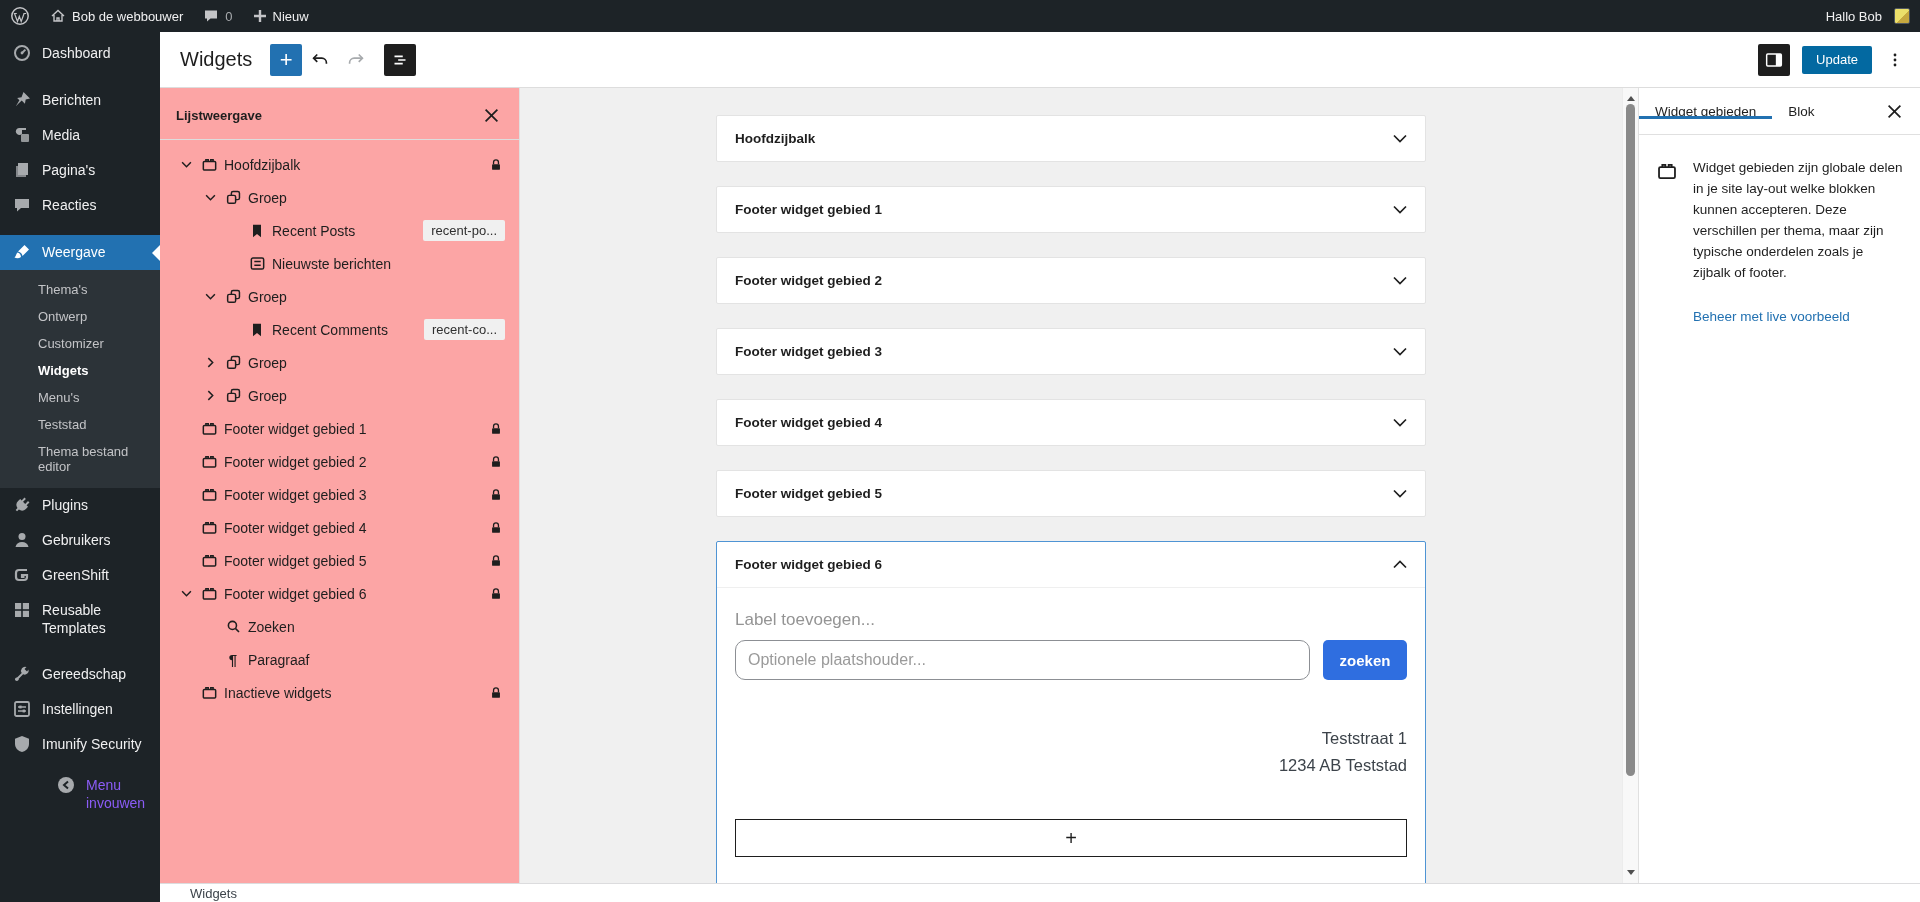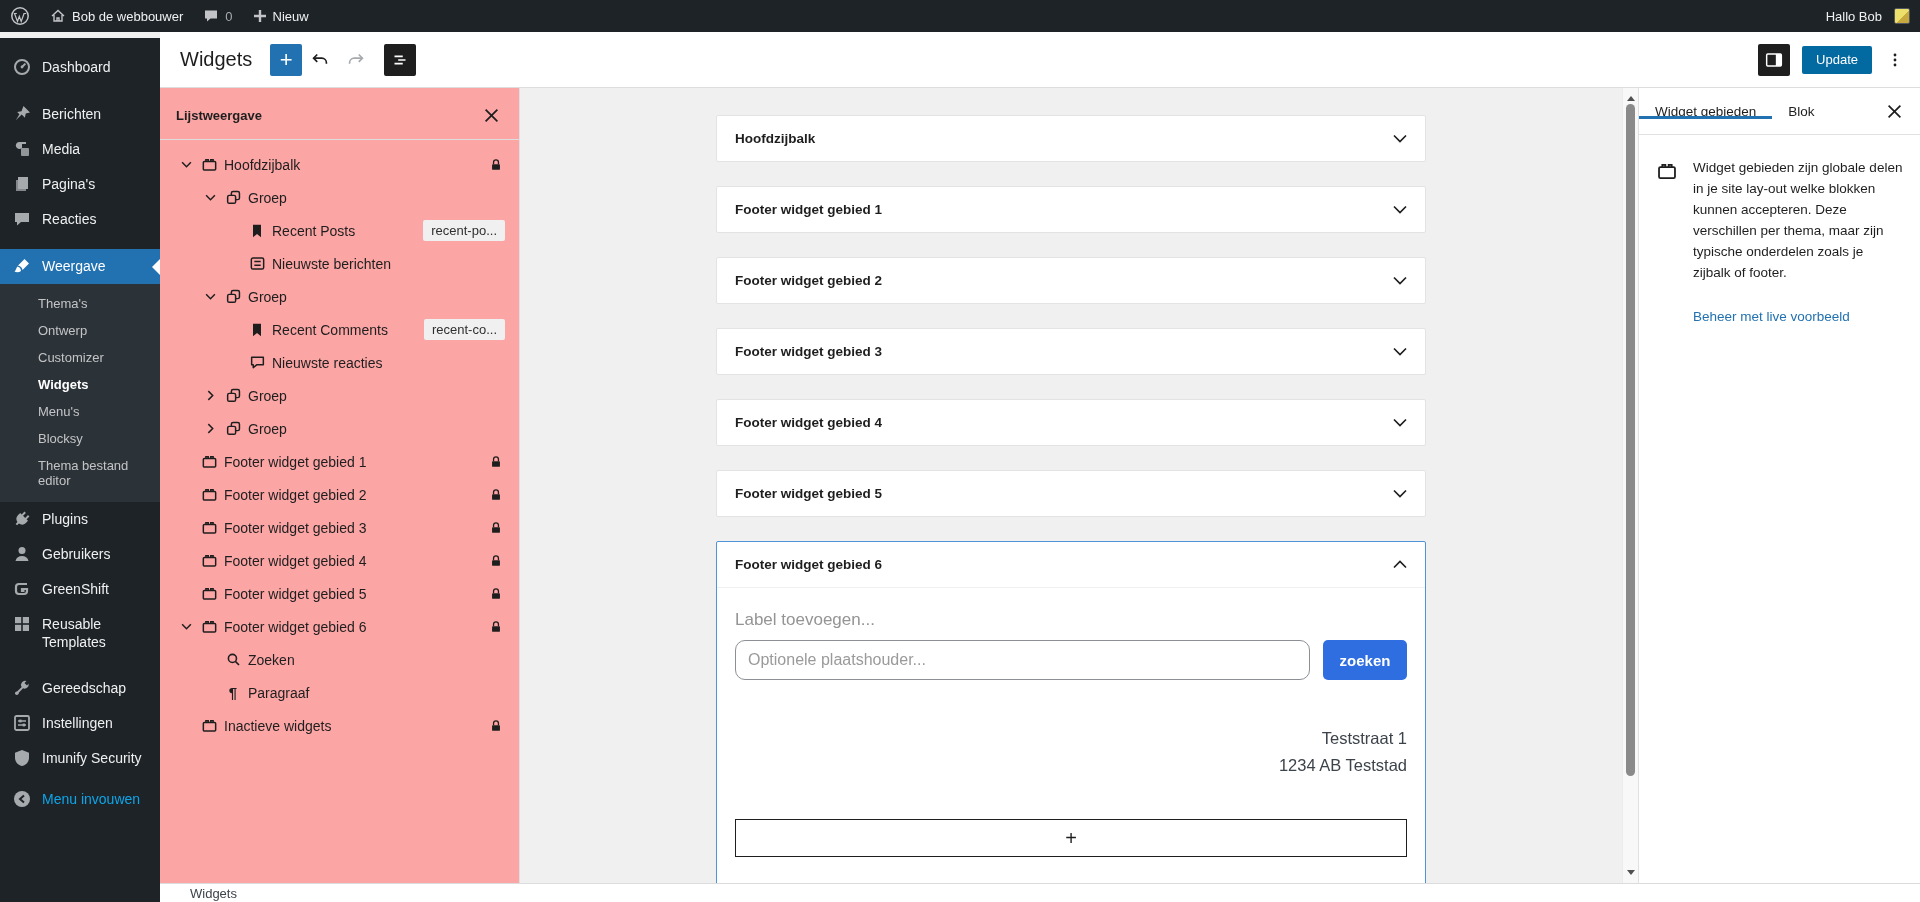--- a/index.html
+++ b/index.html
@@ -12,34 +12,34 @@
   .adminbar { position:absolute; top:0; left:0; width:1920px; height:32px;
     background:#1d2327; color:#c3c4c7; display:flex; align-items:center;
     font-size:13px; z-index:60; }
   .ab-item { display:flex; align-items:center; gap:6px; padding:0 10px; height:32px; color:#f0f0f1; cursor:pointer; }
   .ab-item .sub { color:#a7aaad; }
   .ab-right { margin-left:auto; display:flex; align-items:flex-start; }
   .avatar { width:16px; height:16px; margin-left:6px; border-radius:2px;
     background:linear-gradient(135deg,#ece06a 0 55%, #c7a93f 55%); border:1px solid #50575e; }
 
   
-  .adminmenu { position:absolute; top:38px; left:0; width:160px; bottom:0;
+  .adminmenu { position:absolute; top:24px; left:0; width:160px; bottom:0;
     background:#1d2327; color:#f0f0f1; font-size:14px; padding-top:12px; }
   .m-item { display:flex; align-items:flex-start; gap:10px; padding:8px 6px 8px 12px;
     line-height:18px; cursor:pointer; }
   .m-item .ico { width:20px; height:20px; color:#a7aaad; margin-top:-1px; }
   .m-sep { height:12px; }
   .m-item.active { background:#2271b1; color:#fff; position:relative; }
   .m-item.active .ico { color:#fff; }
   .m-item.active::after { content:""; position:absolute; right:0; top:50%;
     margin-top:-8px; border:8px solid transparent; border-right-color:#fff; }
   .submenu { background:#2c3338; padding:6px 0 8px; }
   .s-item { padding:6px 12px 6px 38px; font-size:13px; color:#c3c4c7; cursor:pointer; }
   .s-item.current { color:#fff; font-weight:bold; }
-  .collapse-item { margin-top:6px; color:#0ea5e9; }
+  .collapse-item { margin-top:6px; color:#8b5cf6;margin-left:44px; }
 
   
   .ed-header { position:absolute; top:32px; left:160px; right:0; height:56px;
     background:#fff; border-bottom:1px solid #ddd; display:flex; align-items:center;
     padding:0 14px 0 20px; z-index:40; }
   .ed-title { font-size:20px; font-weight:500; color:#1e1e1e; margin-right:18px; }
   .btn-sq { width:32px; height:32px; border-radius:2px; display:flex; align-items:center;
     justify-content:center; cursor:pointer; flex:none; }
   .inserter { background:#2271b1; color:#fff; font-size:22px; font-weight:400; }
   .hist { width:36px; height:36px; color:#1e1e1e; }
@@ -220,21 +220,21 @@
         </svg>
       </span>
     <span>Weergave</span>
   </div>
   <div class="submenu">
     <div class="s-item">Thema's</div>
     <div class="s-item">Ontwerp</div>
     <div class="s-item">Customizer</div>
     <div class="s-item current">Widgets</div>
     <div class="s-item">Menu's</div>
-    <div class="s-item">Blocksy</div>
+    <div class="s-item">Teststad</div>
     <div class="s-item">Thema bestand editor</div>
   </div>
   <div class="m-item">
     <span class="ico">
         <svg width="20" height="20" viewBox="0 0 20 20">
           <path d="M6.5 3v4h-2v3a5.5 5.5 0 004.5 5.4V18h2v-2.6A5.5 5.5 0 0015.5 10V7h-2V3h-2v4h-3V3z" fill="currentColor" transform="rotate(45 10 10)"></path>
         </svg>
       </span>
     <span>Plugins</span>
   </div>
@@ -432,29 +432,20 @@
       <span class="chev"></span>
       <span class="ico t-ico">
           <svg width="16" height="16" viewBox="0 0 16 16">
             <path d="M4 1.8h8v12.4L8 11l-4 3.2z" fill="currentColor"></path>
           </svg>
         </span>
       <span class="t-label">Recent Comments</span>
       <span class="t-badge">recent-co...</span>
     </div>
 
-    <div class="t-row d2">
-      <span class="chev"></span>
-      <span class="ico t-ico">
-          <svg width="17" height="17" viewBox="0 0 16 16">
-            <path d="M2.5 3h11v7.2H7.2L4 12.8v-2.6H2.5z" fill="none" stroke="currentColor" stroke-width="1.4" stroke-linejoin="round"></path>
-          </svg>
-        </span>
-      <span class="t-label">Nieuwste reacties</span>
-    </div>
 
     <div class="t-row d1">
       <span class="ico chev">
           <svg width="7" height="11" viewBox="0 0 8 12">
             <path d="M1.5 1l5 5-5 5" fill="none" stroke="currentColor" stroke-width="1.7"></path>
           </svg>
         </span>
       <span class="ico t-ico">
           <svg width="17" height="17" viewBox="0 0 16 16">
             <rect x="2.5" y="6" width="7.5" height="7.5" rx="1.5" fill="none" stroke="currentColor" stroke-width="1.4"></rect>

